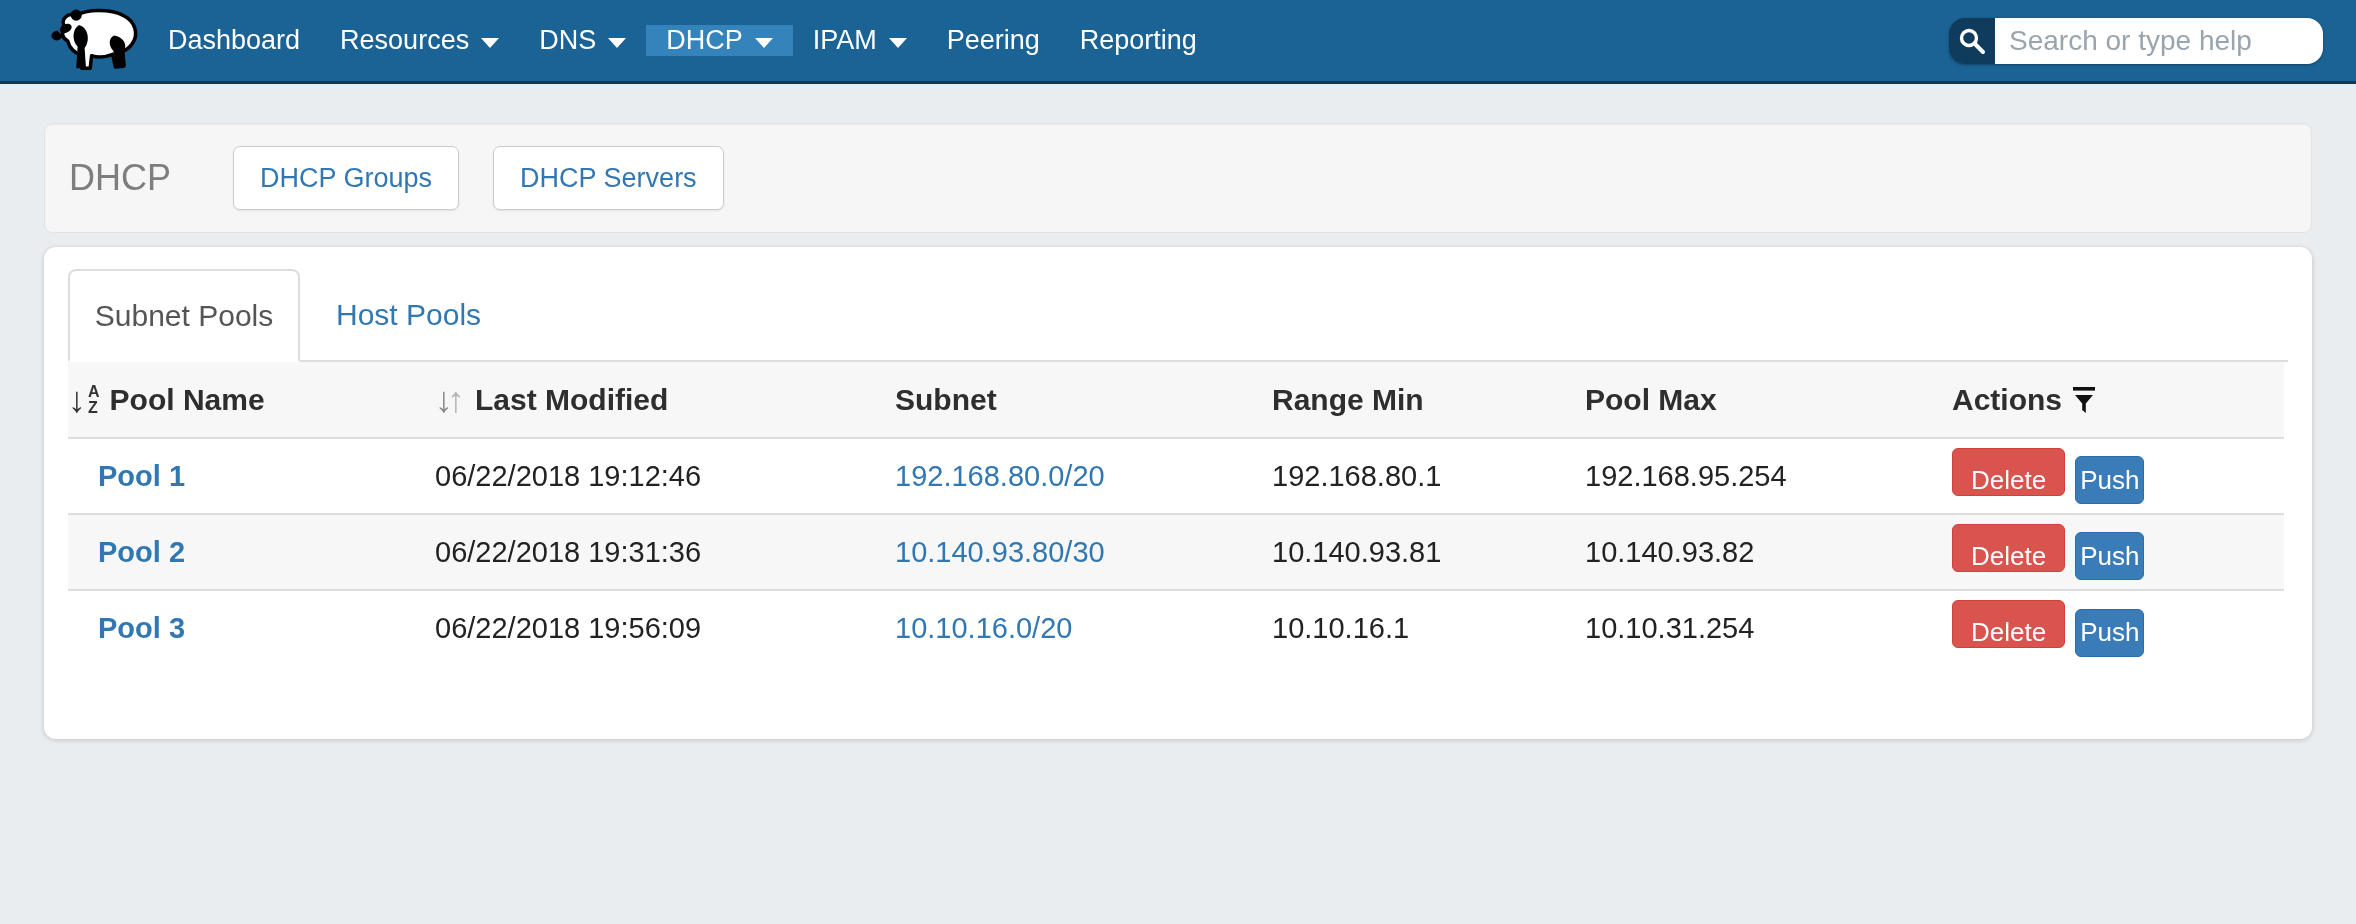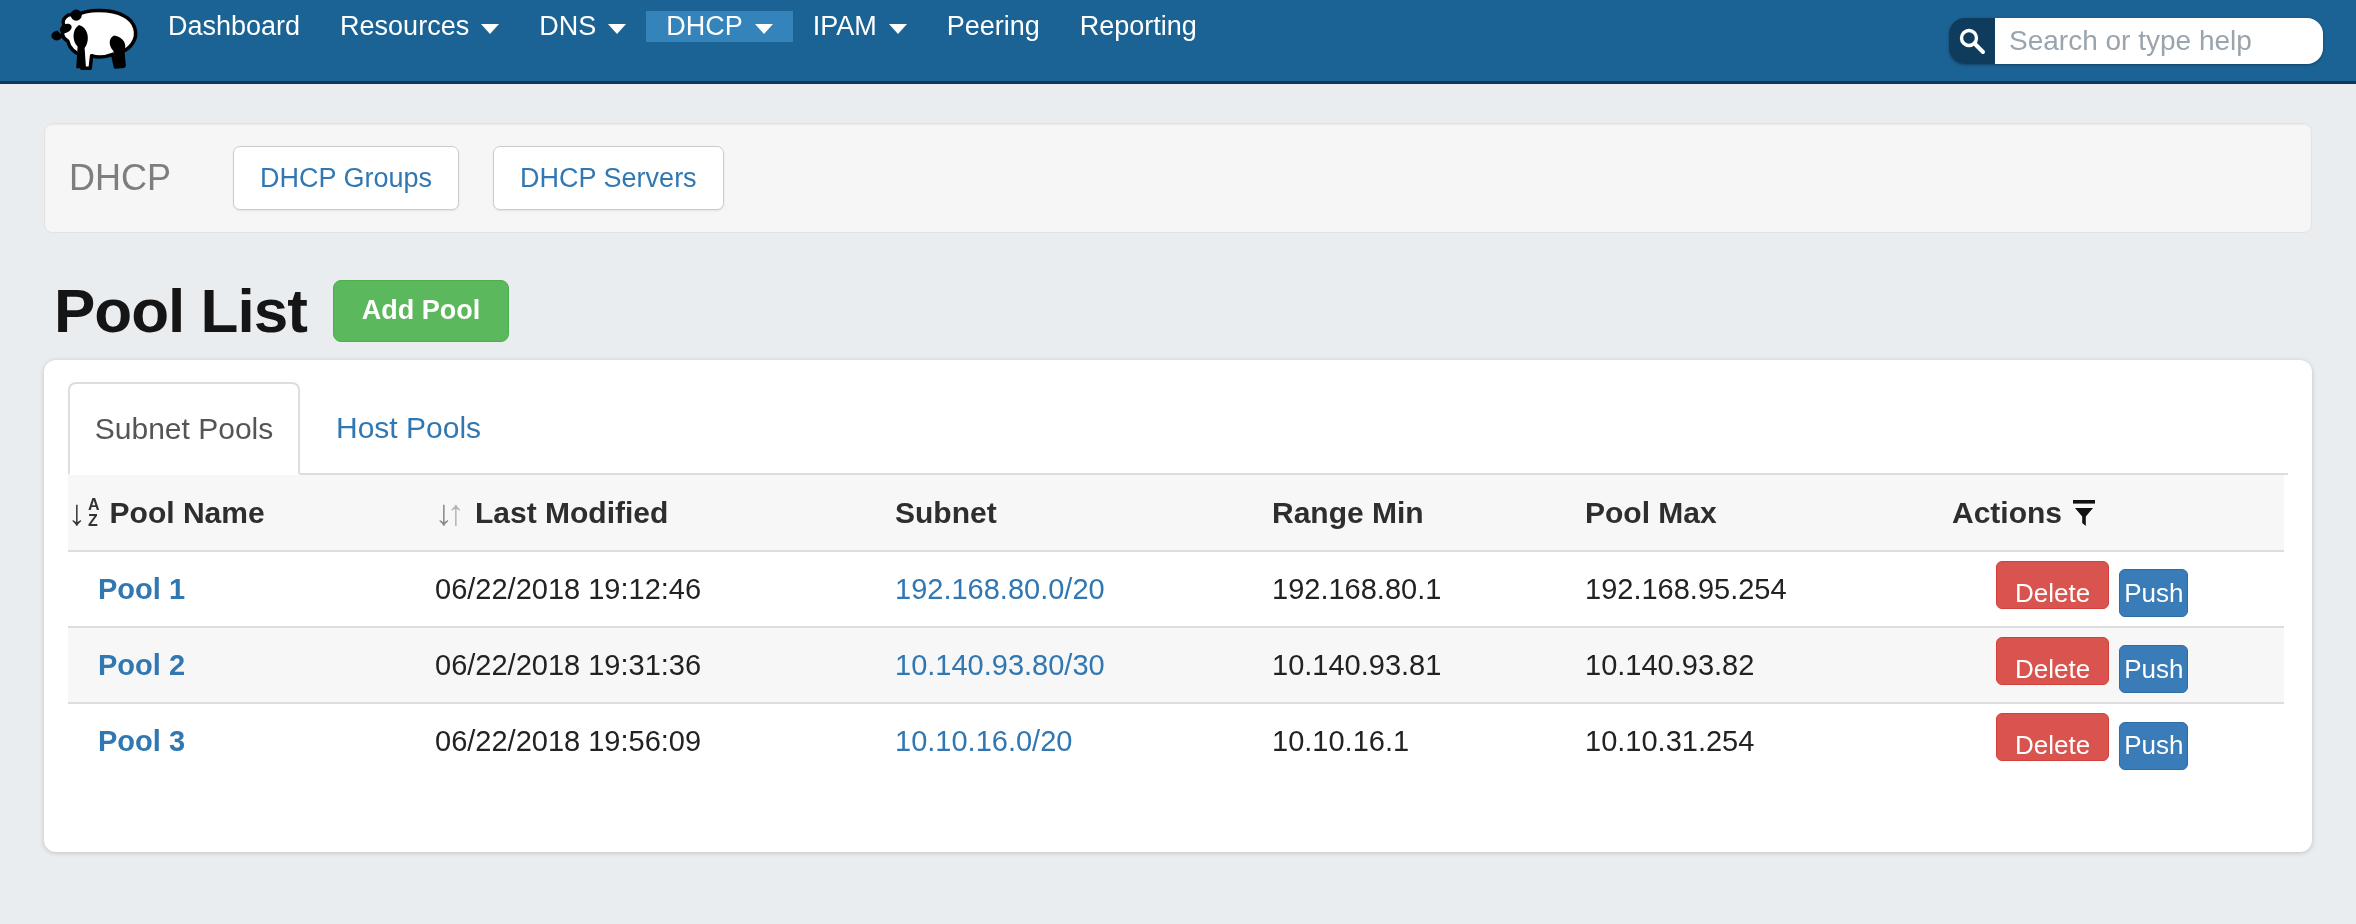--- a/index.html
+++ b/index.html
@@ -21,21 +21,21 @@
   }
   *{box-sizing:border-box;margin:0;padding:0;}
   html,body{margin:0;padding:0;}
   body{font-family:"Liberation Sans","DejaVu Sans",sans-serif;}
   .page{position:relative;width:2356px;height:924px;background:var(--c-page_bg);overflow:hidden;}
 
   
   .navbar{display:flex;align-items:center;height:84px;background:var(--c-navbar);
     border-bottom:3px solid var(--c-navbar_border);padding-left:44px;}
   .logo{width:98px;height:68px;flex:0 0 auto;margin-right:6px;}
-  .nav-menu{display:flex;align-items:flex-start;height:59px;}
+  .nav-menu{display:flex;align-items:center;height:59px;}
   .nav-item{display:flex;align-items:center;padding:0 20px;color:#fff;font-size:27px;cursor:pointer;}
   .nav-item.active{background:var(--c-navbar_active);}
   .caret{display:inline-block;width:0;height:0;margin-left:12px;margin-top:4px;
     border-left:9px solid transparent;border-right:9px solid transparent;border-top:10px solid #fff;}
   .nav-spacer{flex:1;}
   .searchbar{display:flex;align-items:center;height:46px;margin-right:33px;border-radius:16px;
     overflow:hidden;box-shadow:0 1px 3px rgba(0,0,0,0.35);}
   .search-icon-box{width:46px;height:46px;background:var(--c-search_icon_bg);
     display:flex;align-items:center;justify-content:center;cursor:pointer;}
   .search-input{width:328px;height:46px;border:none;outline:none;font-size:28px;padding:0 14px;
@@ -84,21 +84,21 @@
   a.cell-link{color:var(--c-link);text-decoration:none;cursor:pointer;}
   .c1-pad{padding-left:30px;display:inline-block;font-weight:bold;}
   .sort-alpha{display:flex;align-items:center;gap:2px;color:#333;}
   .sort-alpha .arr{font-size:36px;font-weight:700;line-height:36px;}
   .sort-alpha .az{display:flex;flex-direction:column;font-size:16px;font-weight:700;line-height:16px;}
   .sort-updown{display:flex;align-items:center;font-weight:700;}
   .sort-updown .dn{font-size:36px;color:#8a8a8a;line-height:36px;}
   .sort-updown .up{font-size:36px;color:#b5b5b5;line-height:36px;margin-left:-6px;}
   .btn-del,.btn-push{height:48px;border-radius:6px;color:#fff;font-size:26px;cursor:pointer;
     font-family:"Liberation Sans","DejaVu Sans",sans-serif;}
-  .btn-del{background:var(--c-red);border:1px solid var(--c-red_border);padding:16px 18px;margin-right:10px;margin-left:44px;}
+  .btn-del{background:var(--c-red);border:1px solid var(--c-red_border);padding:16px 18px;margin-right:10px;}
   .btn-push{background:var(--c-push_blue);border:1px solid var(--c-push_border);padding:0 4px;}
 </style>
 </head>
 <body>
 
 <div class="page">
 
   <div class="navbar">
     <svg class="logo" viewBox="0 0 140 96">
       <path d="M30 28 C22 18 34 6 46 12 C60 2 96 2 114 12 C130 20 136 38 126 52 C122 58 116 62 110 64 L114 84 L102 85 L98 67 C88 71 76 72 68 69 L66 87 L54 87 L54 68 C44 66 36 58 34 48 C26 44 24 36 30 28 Z" fill="#ffffff" stroke="#000" stroke-width="5" stroke-linejoin="round"></path>
@@ -152,24 +152,20 @@
   <div class="content">
 
     <div class="well">
       <span class="well-title">DHCP</span>
       <div style="display:flex;">
           <button class="well-btn">DHCP Groups</button>
           <button class="well-btn">DHCP Servers</button>
         </div>
     </div>
 
-    <div class="title-row">
-      <span class="page-title">Pool List</span>
-      <button class="add-btn">Add Pool</button>
-    </div>
 
     <div class="card">
       <div class="tabs">
           <div class="tab active">Subnet Pools</div>
           <div class="tab inactive">Host Pools</div>
         </div>
 
       <table>
         <colgroup>
           <col style="width:367px">

